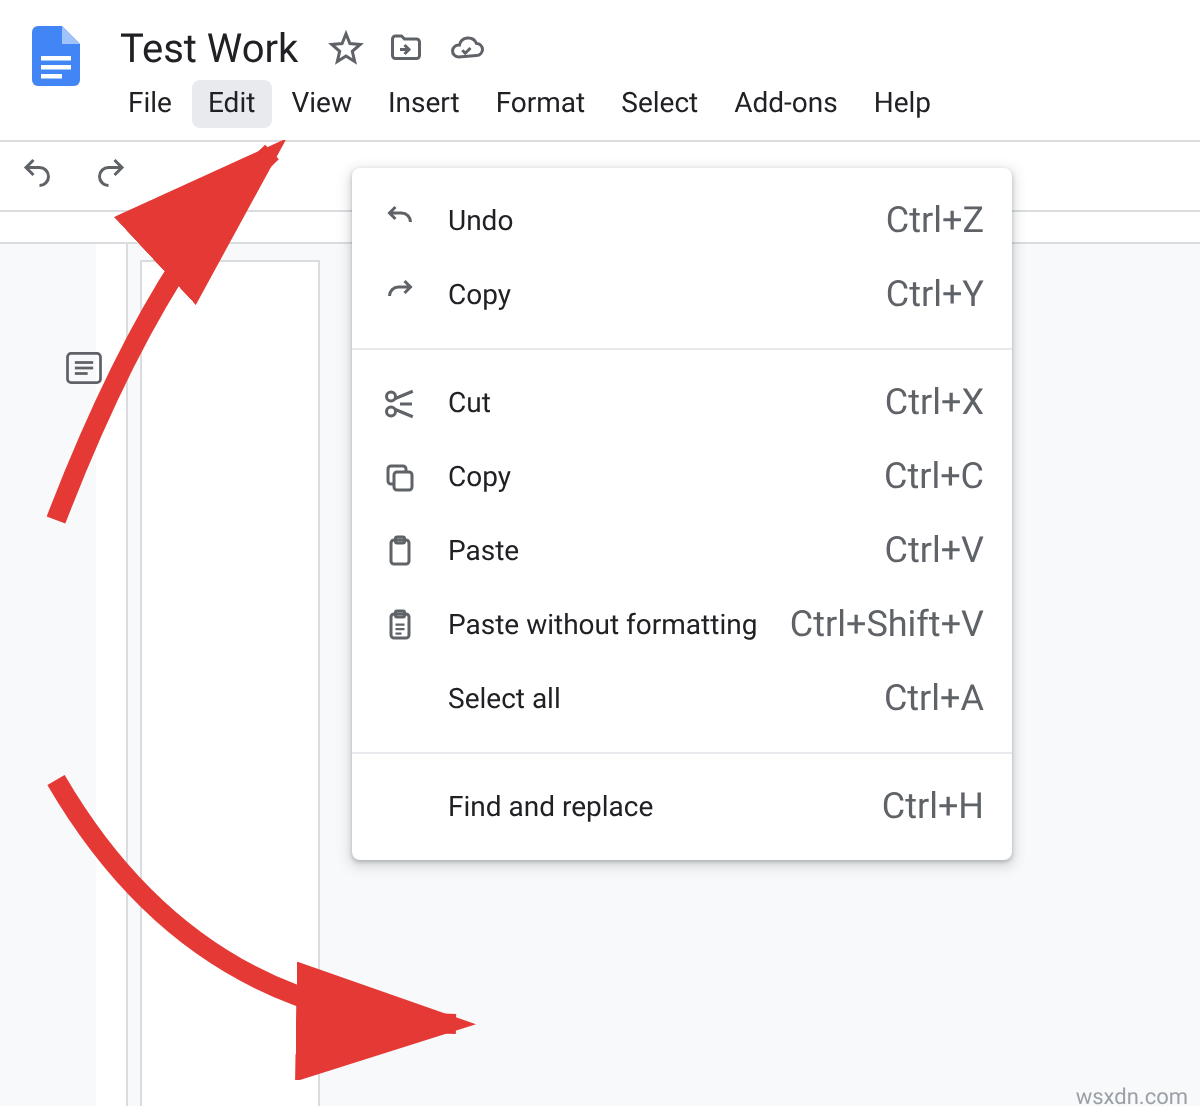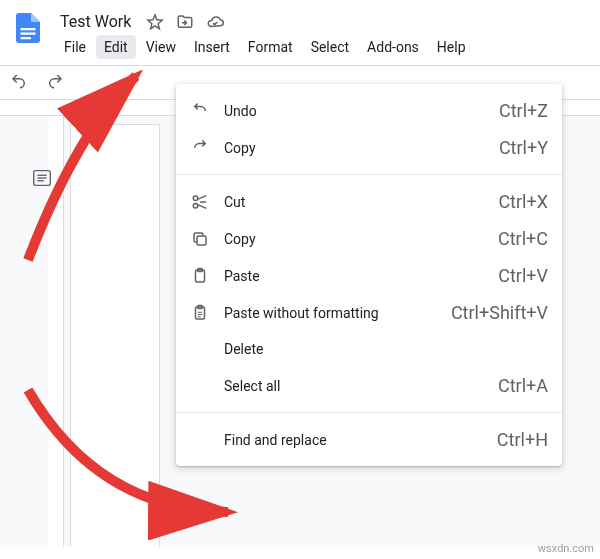--- a/index.html
+++ b/index.html
@@ -27,21 +27,21 @@
       align-items: center;
       justify-content: center;
     }
     .title-row {
       display: flex;
       align-items: center;
       gap: 10px;
       padding: 2px 0 0 0;
     }
     .doc-title {
-      font-size: 16px;
+      font-size: 20px;
       color: #202124;
       padding: 2px 4px;
     }
     .title-icon {
       width: 20px;
       height: 20px;
       color: #5f6368;
       display: flex;
       align-items: center;
       justify-content: center;
@@ -110,21 +110,21 @@
       border-radius: 4px;
       color: #5f6368;
       display: flex;
       align-items: center;
       justify-content: center;
     }
     .dropdown {
       position: absolute;
       left: 176px;
       top: 84px;
-      width: 386px;
+      width: 330px;
       background: #fff;
       border-radius: 4px;
       box-shadow: 0 2px 6px 2px rgba(60,64,67,.15), 0 1px 2px rgba(60,64,67,.3);
       padding: 8px 0;
       z-index: 10;
     }
     .dd-item {
       display: flex;
       align-items: center;
       padding: 8px 14px;
@@ -298,25 +298,20 @@
           <rect x="6" y="4" width="12" height="16" rx="2" fill="none" stroke="currentColor" stroke-width="2"></rect>
           <rect x="9" y="2" width="6" height="4" rx="1" fill="none" stroke="currentColor" stroke-width="2"></rect>
           <path d="M9 11h6M9 14h6M9 17h4" stroke="currentColor" stroke-width="1.5"></path>
         </svg>
     </span>
     <span class="dd-label">Paste without formatting</span>
     <span class="dd-shortcut">Ctrl+Shift+V</span>
   </div>
   <div class="dd-item">
     <span class="dd-icon"></span>
-    <span class="dd-label">Delete</span>
-    <span class="dd-shortcut"></span>
-  </div>
-  <div class="dd-item">
-    <span class="dd-icon"></span>
     <span class="dd-label">Select all</span>
     <span class="dd-shortcut">Ctrl+A</span>
   </div>
   <div class="dd-sep"></div>
   <div class="dd-item">
     <span class="dd-icon"></span>
     <span class="dd-label">Find and replace</span>
     <span class="dd-shortcut">Ctrl+H</span>
   </div>
 </div>

